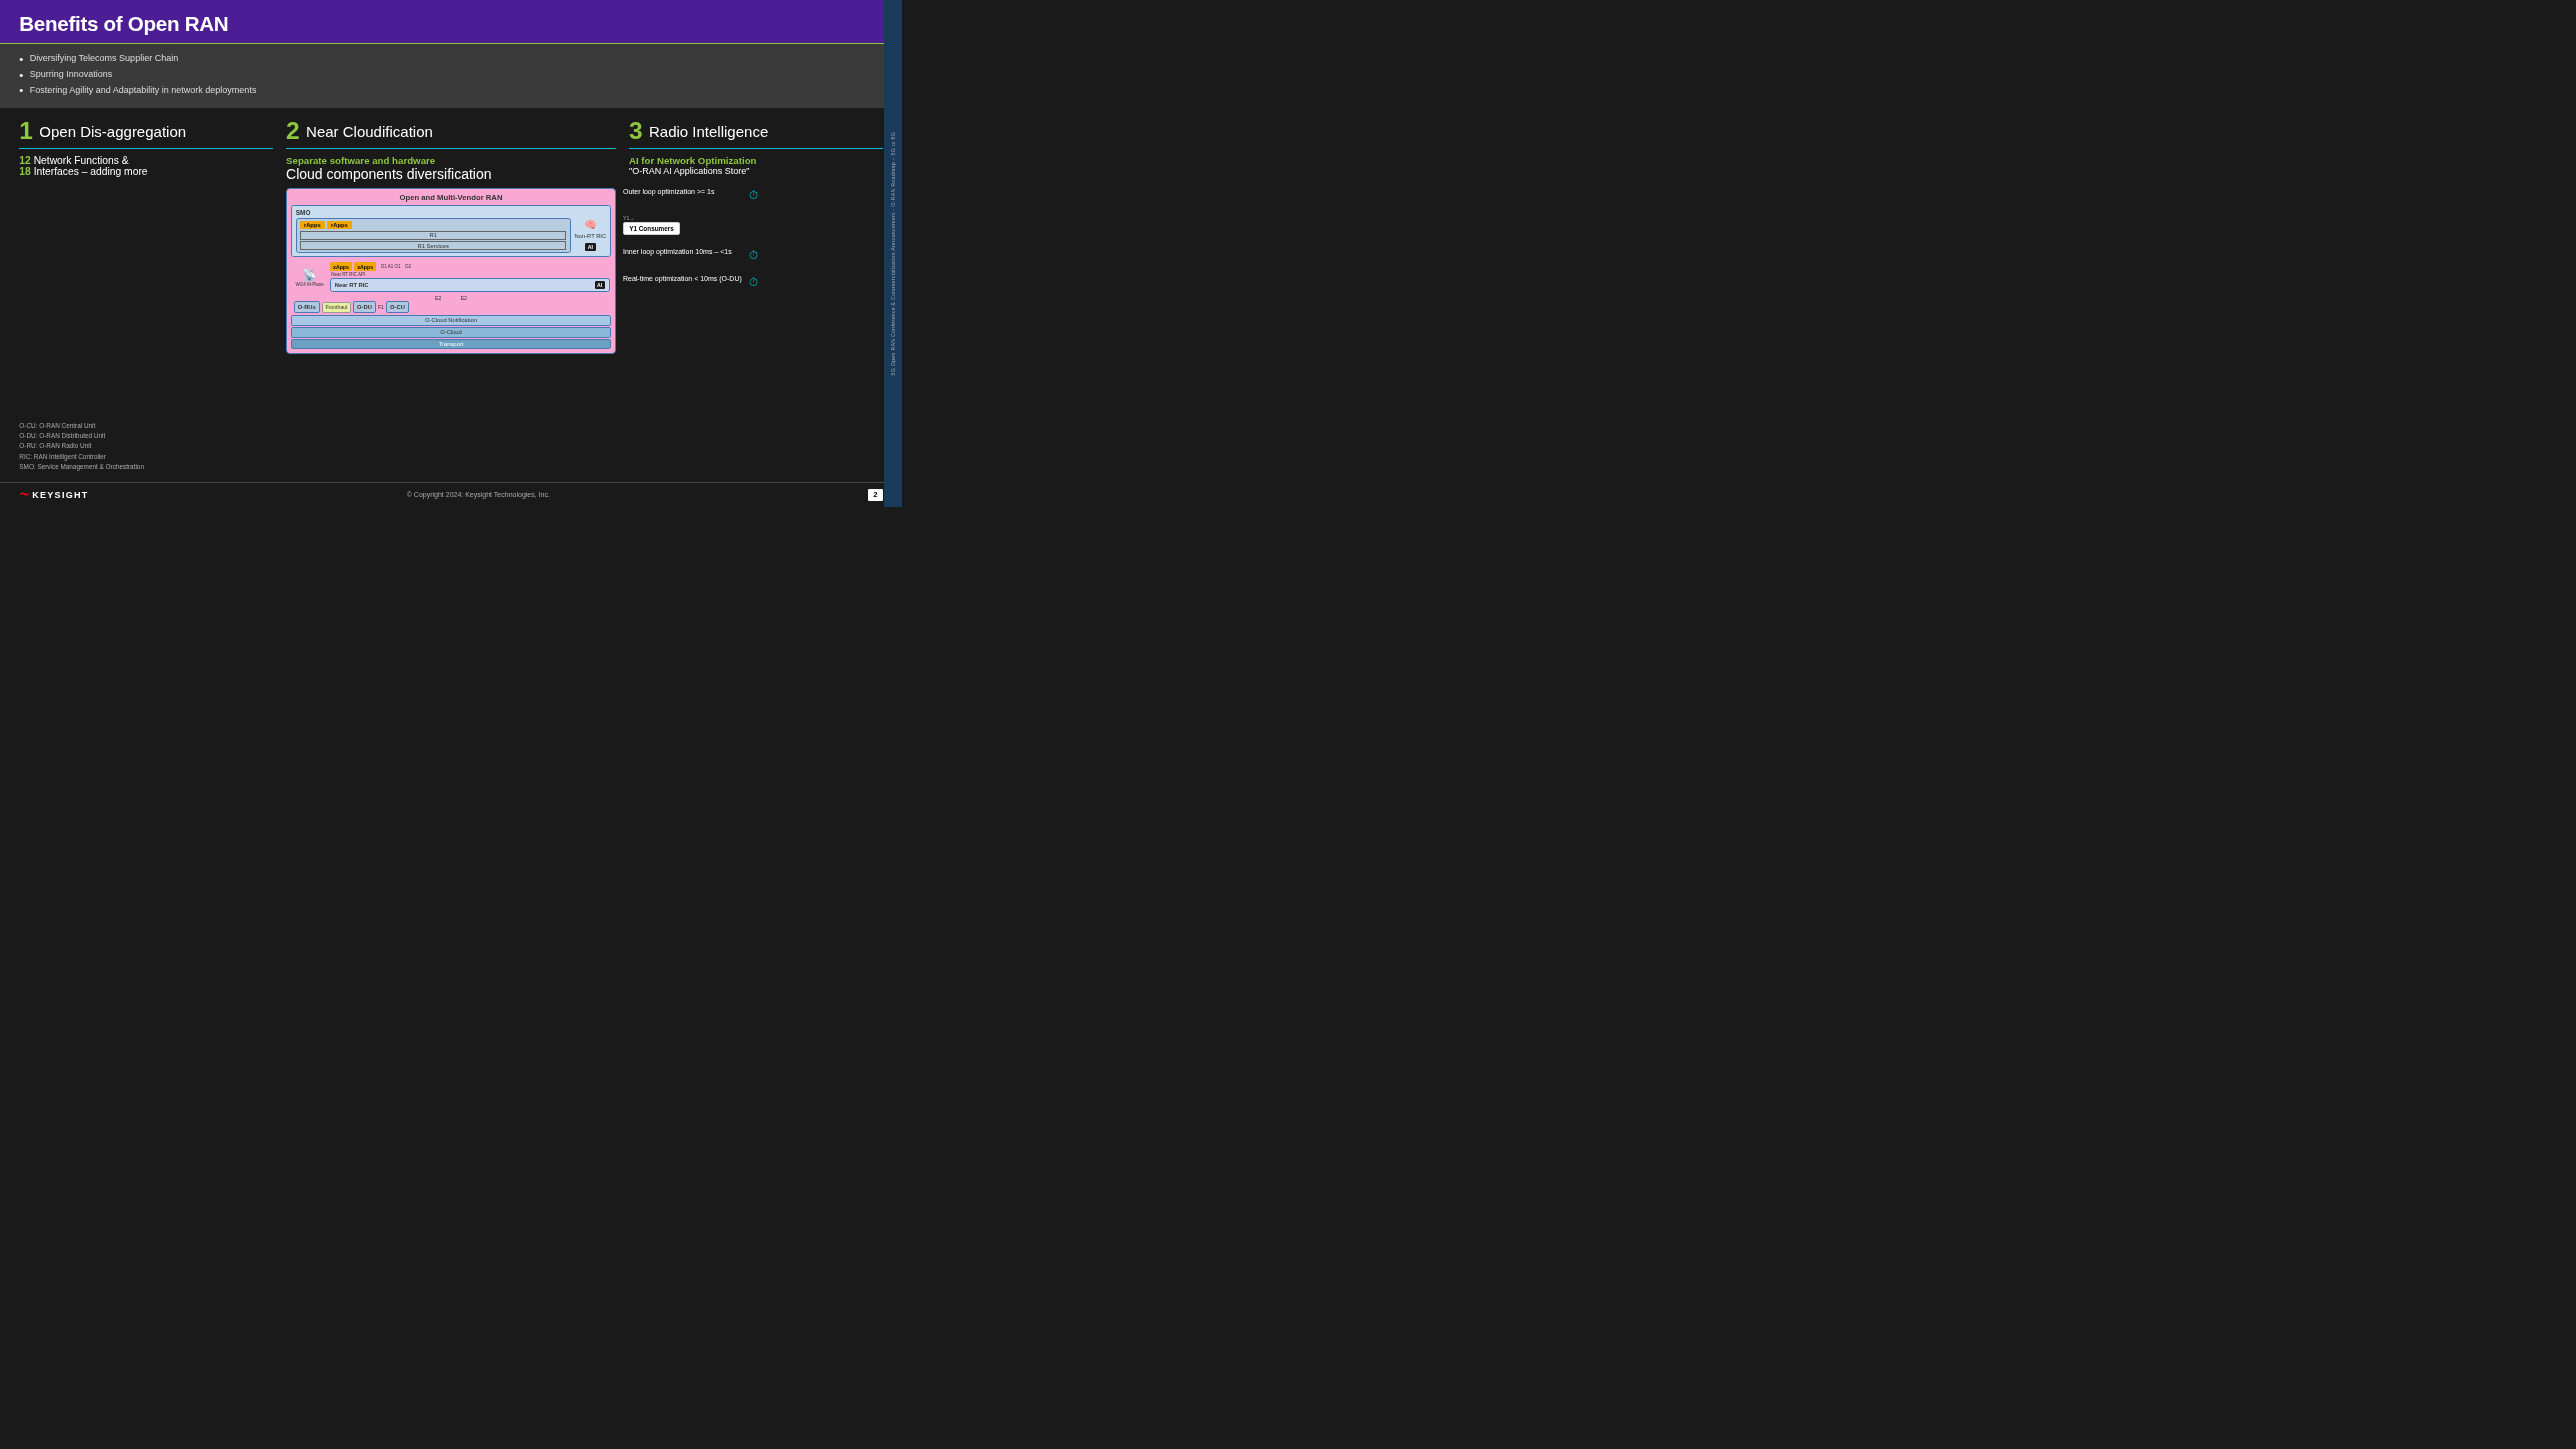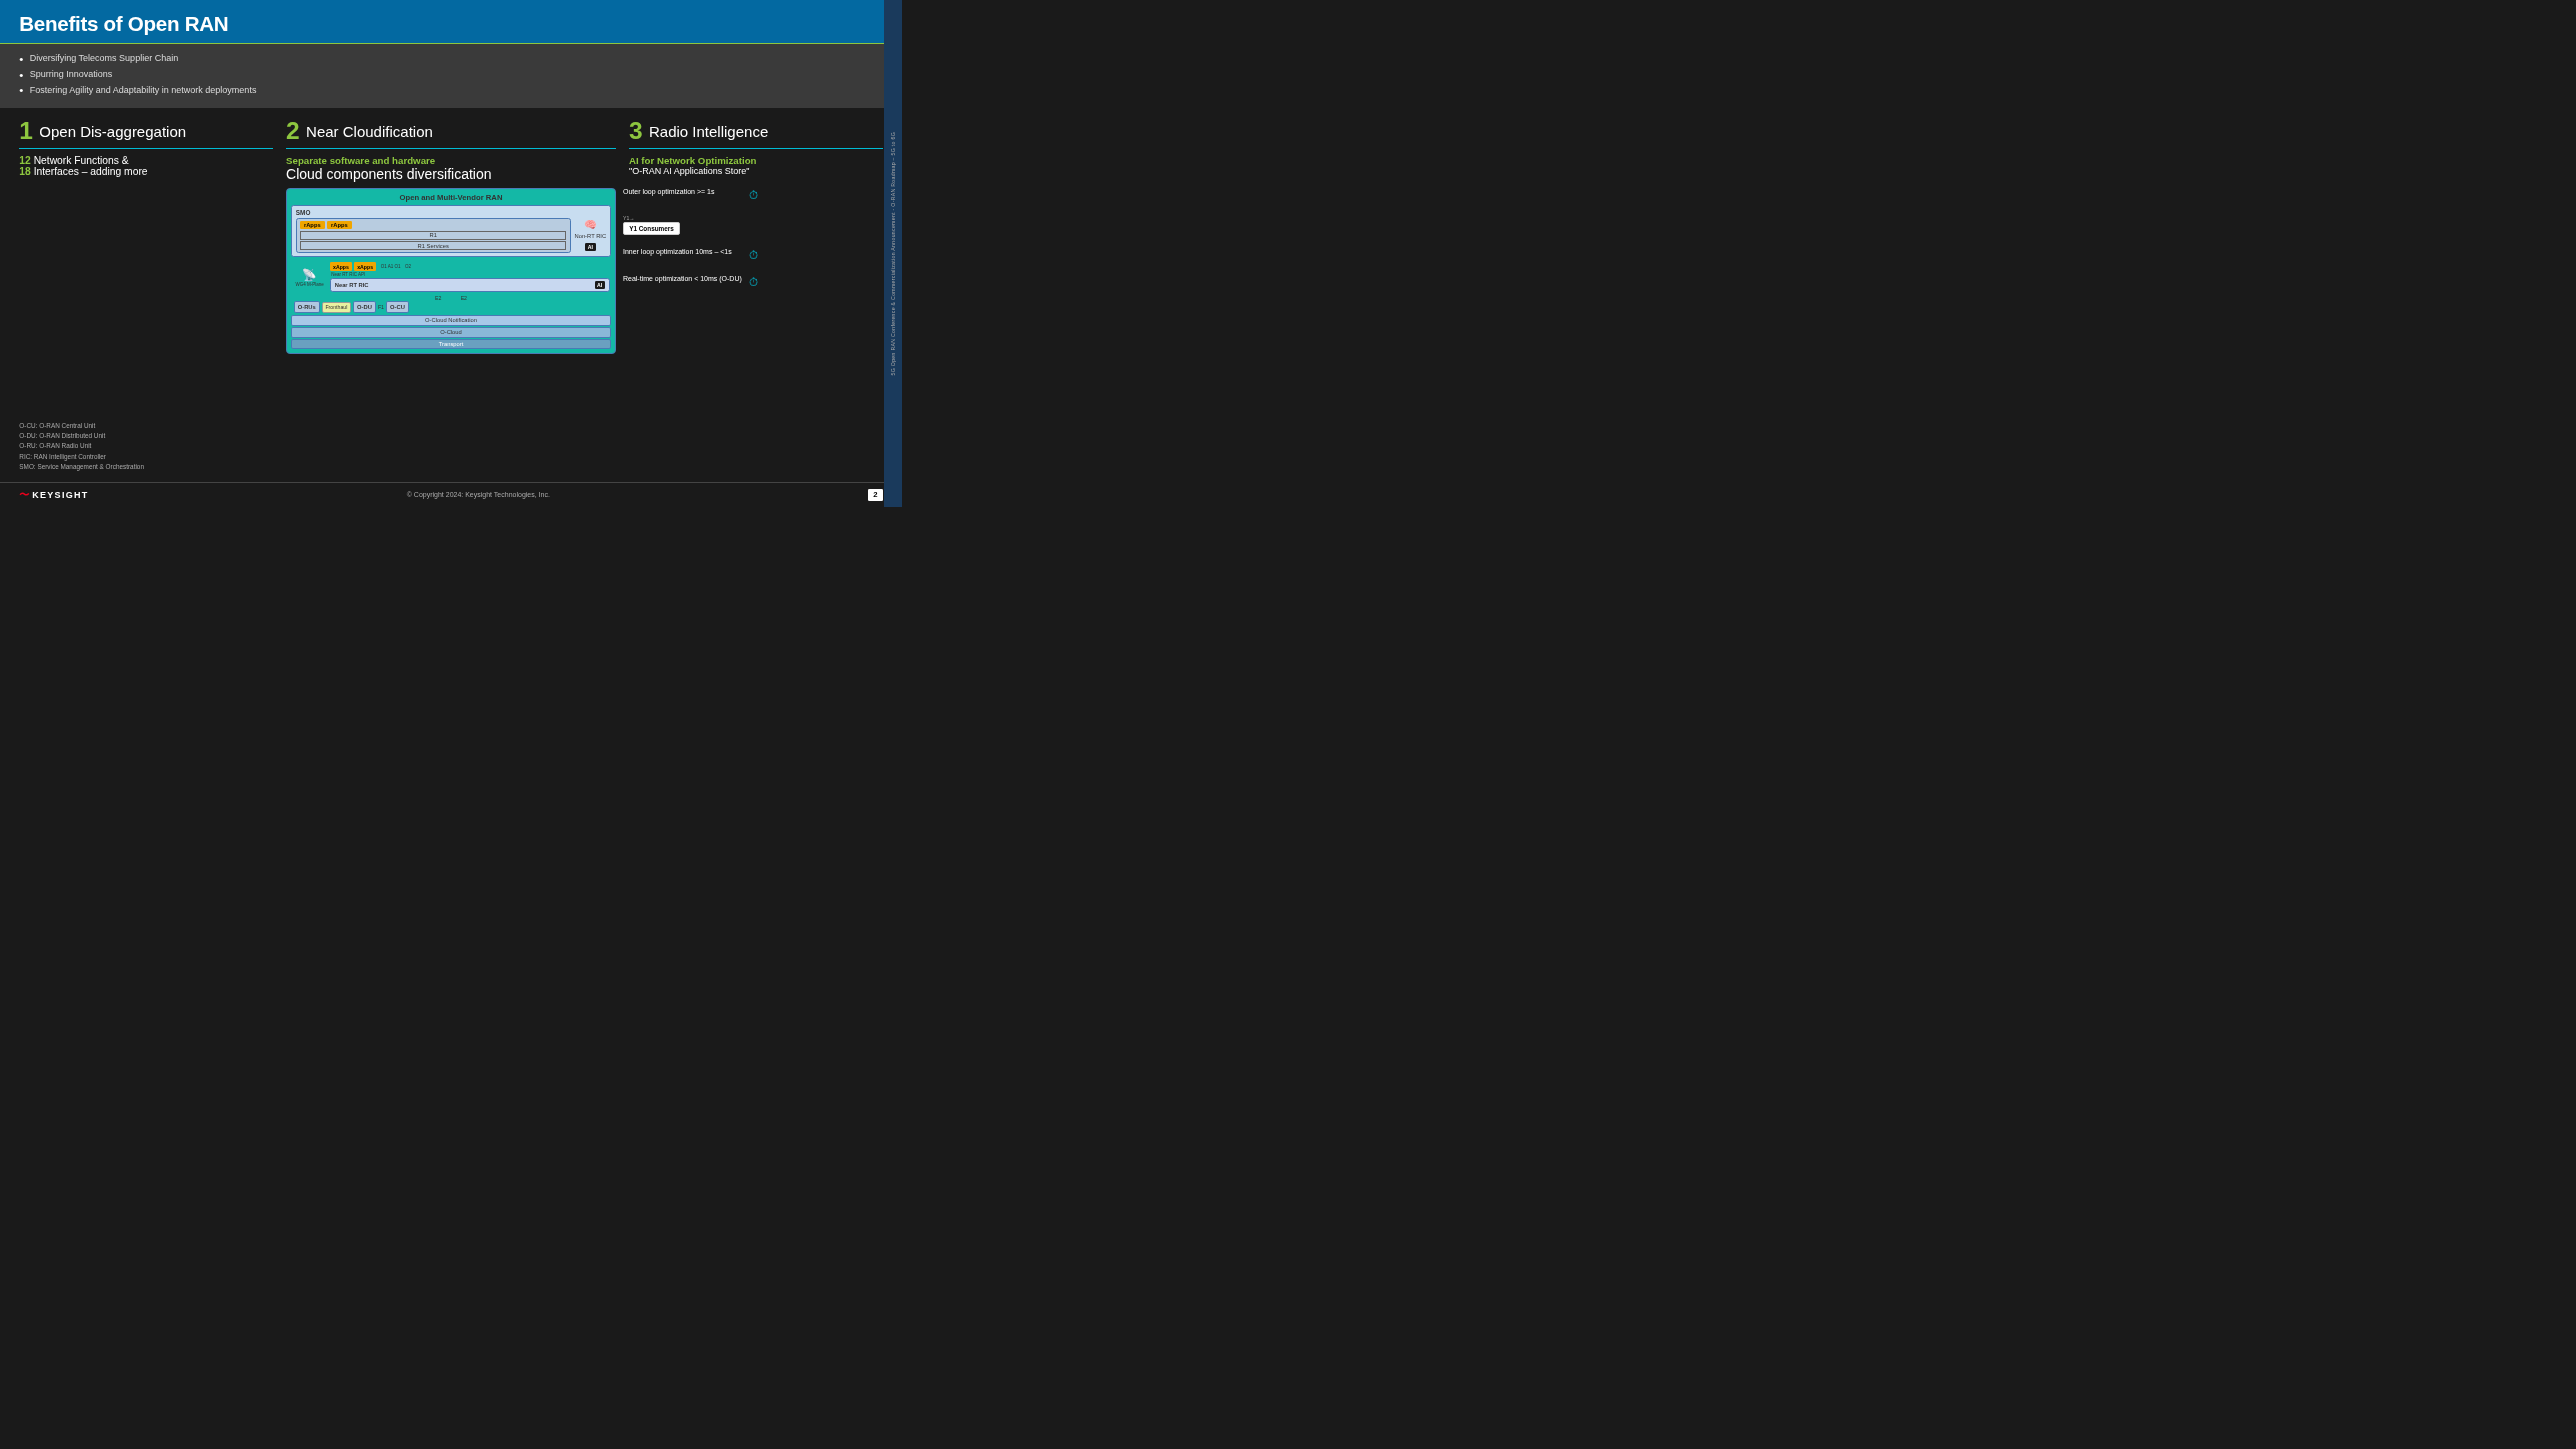--- a/index.html
+++ b/index.html
@@ -8,21 +8,21 @@
       height: 507px;
       background: #1a1a1a;
       font-family: 'Arial', sans-serif;
       color: #fff;
       overflow: hidden;
       position: relative;
     }
 
     
     .header {
-      background: #0369a1;
+      background: #4c1d95;
       padding: 11.6px 19.3px 7.7px 19.3px;
       border-bottom: 1.9px solid #8dc63f;
     }
     .header h1 {
       font-size: 20.6px;
       font-weight: 900;
       color: #fff;
       letter-spacing: -0.3px;
     }
 
@@ -112,21 +112,21 @@
     
     .diagram-wrapper {
       margin-top: 5.2px;
       position: relative;
     }
 
     
     .diagram {
       border: 1.3px solid #4a7ab5;
       border-radius: 3.9px;
-      background: #14b8a6;
+      background: #f9a8d4;
       padding: 3.9px;
       width: 100%;
       position: relative;
     }
     .diagram-title {
       text-align: center;
       font-size: 7.7px;
       color: #333;
       margin-bottom: 3.9px;
       font-weight: 600;

